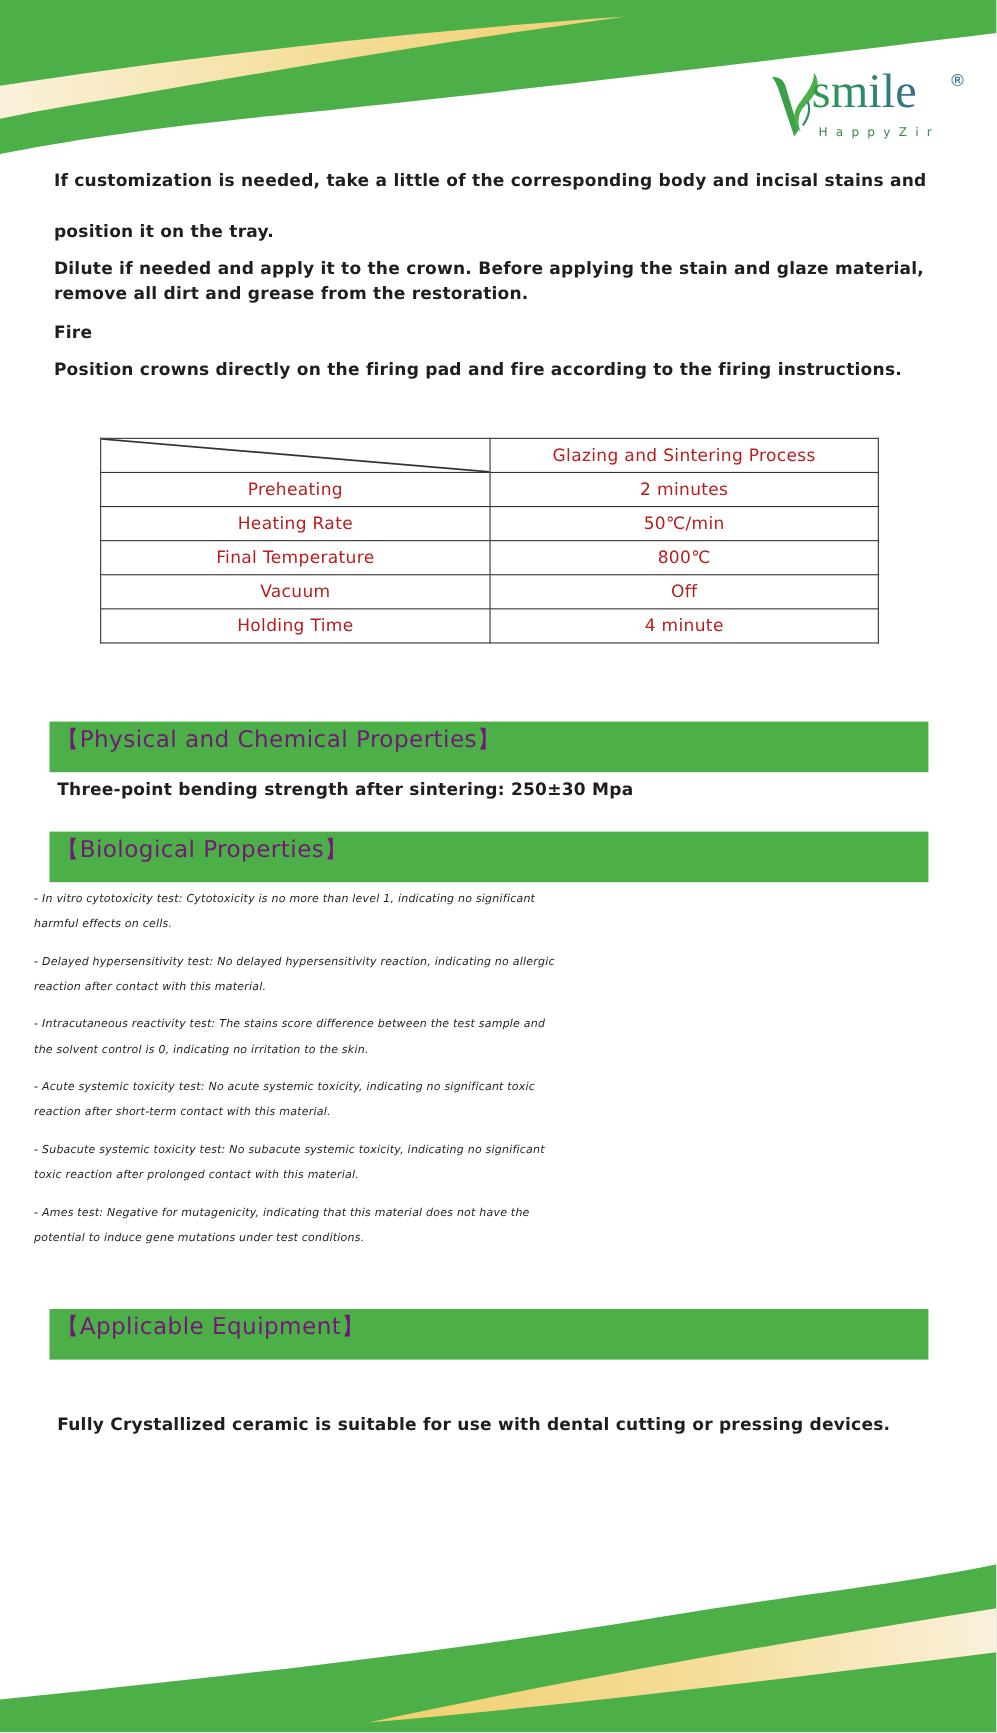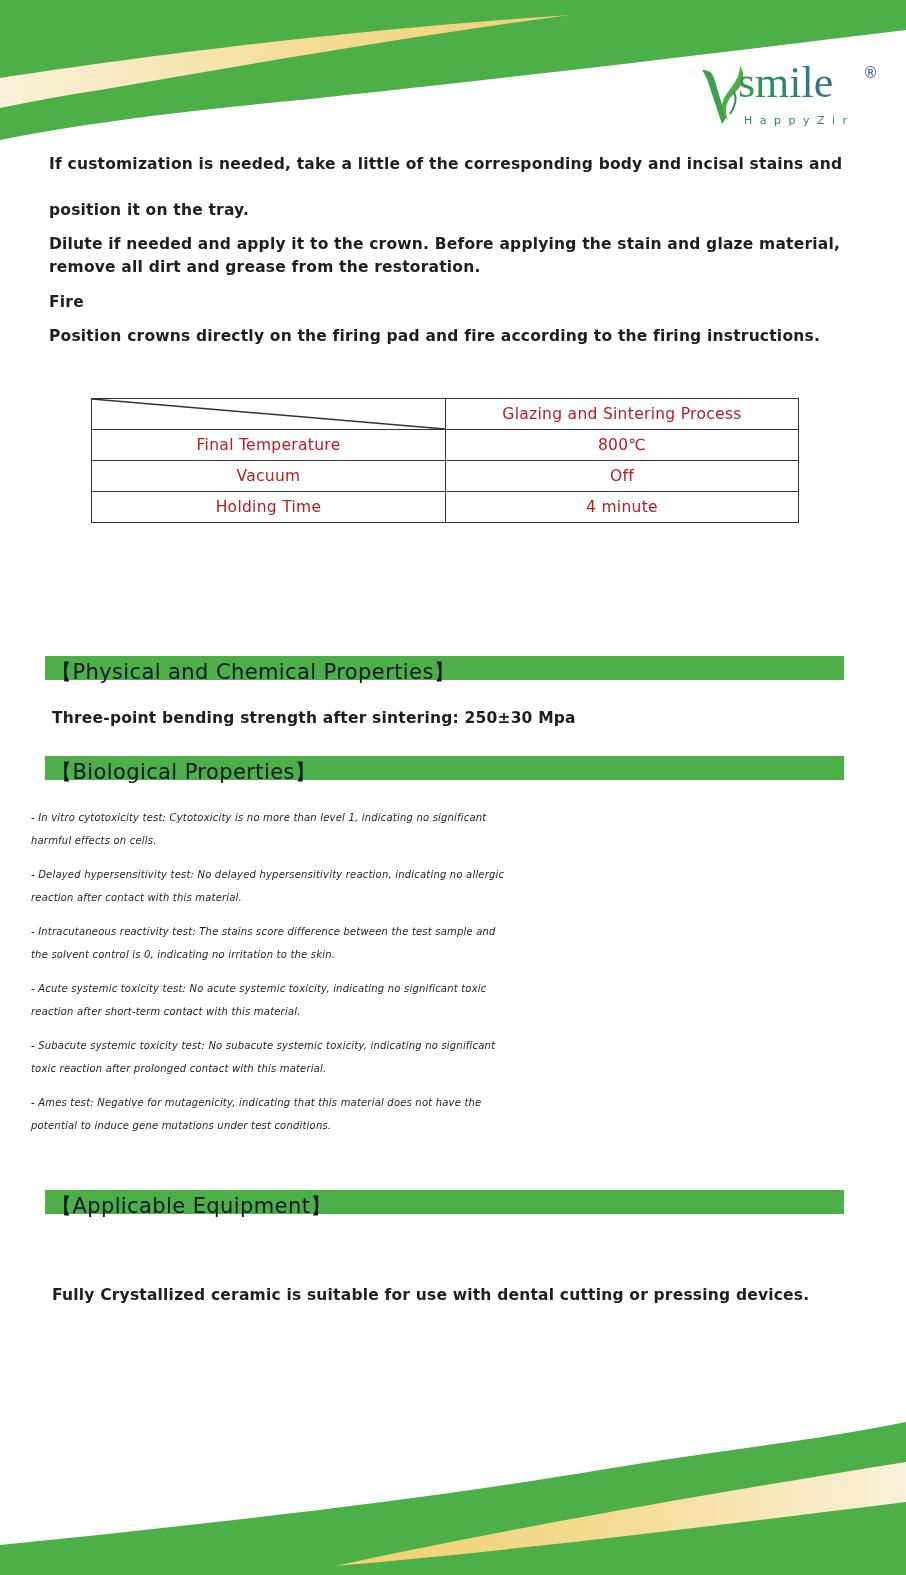--- a/index.html
+++ b/index.html
@@ -116,23 +116,23 @@
       position: absolute;
       left: 0;
       top: 0;
       width: 100%;
       height: 100%;
     }
     .section-bar {
       position: absolute;
       left: 45px;
       width: 799px;
-      height: 24px;
+      height: 46px;
       background: #4caf47;
-      color: #0f172a;
+      color: #701a75;
       font-size: 21px;
       line-height: 33px;
       padding-left: 6px;
       box-sizing: border-box;
       letter-spacing: 0.4px;
       white-space: nowrap;
     }
     .bio-item {
       position: absolute;
       left: 31px;
@@ -182,20 +182,28 @@
     <tbody>
         <tr>
       <td class="col1 diag-cell">
         <svg viewBox="0 0 100 100" preserveAspectRatio="none">
           <line x1="0" y1="0" x2="100" y2="100" stroke="#333" stroke-width="1.5" vector-effect="non-scaling-stroke"></line>
         </svg>
       </td>
       <td>Glazing and Sintering Process</td>
     </tr>
     <tr>
+      <td class="col1">Preheating</td>
+      <td>2 minutes</td>
+    </tr>
+    <tr>
+      <td class="col1">Heating Rate</td>
+      <td>50℃/min</td>
+    </tr>
+    <tr>
       <td class="col1">Final Temperature</td>
       <td>800℃</td>
     </tr>
     <tr>
       <td class="col1">Vacuum</td>
       <td>Off</td>
     </tr>
     <tr>
       <td class="col1">Holding Time</td>
       <td>4 minute</td>

